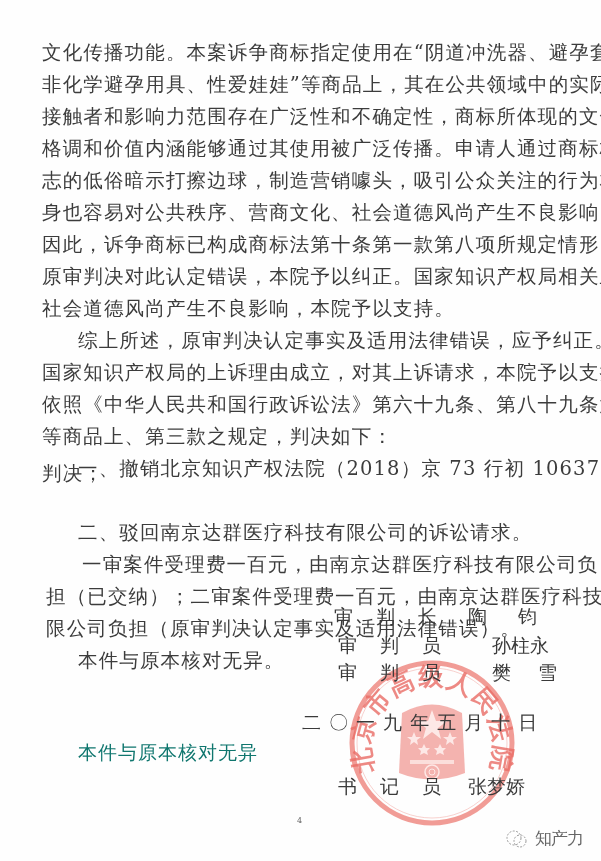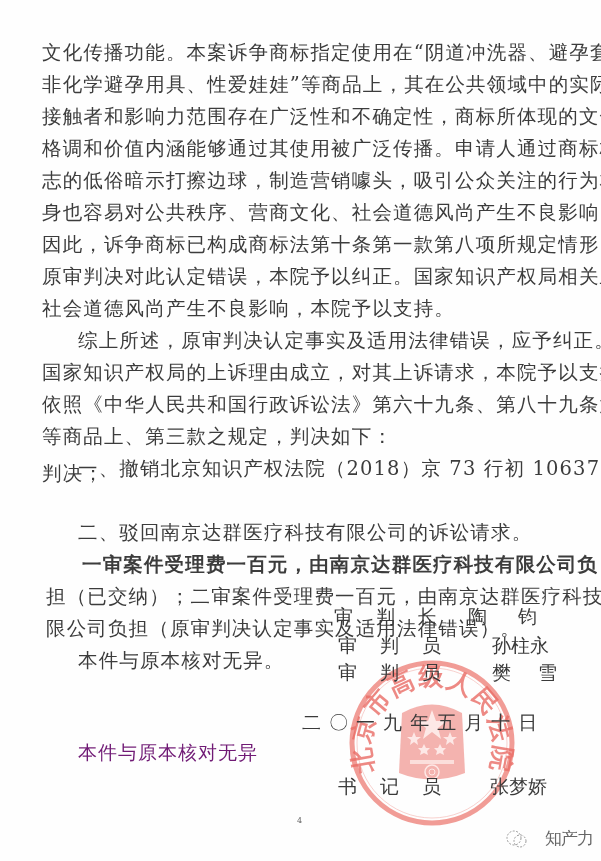--- a/index.html
+++ b/index.html
@@ -1,28 +1,28 @@
 <!DOCTYPE html>
 <html><head>
 <meta charset="utf-8">
 <style>
   html, body { margin: 0; padding: 0; background: #ffffff; }
   body { width: 601px; height: 861px; position: relative; overflow: hidden;
          font-family: "DejaVu Serif", "Liberation Serif", serif; color: #3c3c3c; }
   .page { position: absolute; left: 0; top: 0; width: 601px; height: 861px; background: #fefefe; }
   .line { position: absolute; left: 42px; font-size: 19.5px; letter-spacing: 1.15px; white-space: nowrap; line-height: 24px; }
   .indent { left: 78px; }
-  .indent2 { left: 82px; font-weight: bold; }
+  .indent2 { left: 82px; }
   .l2 { left: 46px; }
   .sig { position: absolute; font-size: 19px; white-space: nowrap; color: #3a3a3a; }
   .sig span { display: inline-block; }
   .seal { position: absolute; left: 347px; top: 658px; width: 170px; height: 170px; }
-  .verify { position: absolute; left: 78px; top: 740px; font-size: 19px; letter-spacing: 1px; color: #701a75; }
+  .verify { position: absolute; left: 78px; top: 740px; font-size: 19px; letter-spacing: 1px; color: #0f766e; }
   .pagenum { position: absolute; left: 297px; top: 816px; font-size: 8px; color: #666; }
-  .watermark { position: absolute; left: 505px; top: 827px; display: flex; align-items: center; gap: 16px; }
+  .watermark { position: absolute; left: 505px; top: 827px; display: flex; align-items: center; gap: 6px; }
   .watermark .wm-text { font-family: "DejaVu Sans", "Liberation Sans", sans-serif; font-size: 17px; color: #666; letter-spacing: -1px; }
   .text-layer { position: absolute; left: 0; top: 0; }
 </style>
 </head>
 <body>
 
 <div class="page">
 
   <svg class="seal" viewBox="0 0 170 170">
     <defs>
@@ -79,21 +79,21 @@
       <span style="width:124px; letter-spacing:2px">审　判　员</span>
       <span style="margin-left:24px">孙柱永</span>
     </div>
     <div class="sig" style="left:338px; top:660px">
       <span style="width:124px; letter-spacing:2px">审　判　员</span>
       <span style="margin-left:24px; letter-spacing:4px">樊　雪</span>
     </div>
     <div class="sig" style="left:302px; top:710px; letter-spacing:1px">二 〇 一 九 年 五 月 十 日</div>
     <div class="sig" style="left:338px; top:774px">
       <span style="width:124px; letter-spacing:2px">书　记　员</span>
-      <span style="margin-left:22px">张梦娇</span>
+      <span style="margin-left:0">张梦娇</span>
     </div>
   </div>
 
   <div class="verify">本件与原本核对无异</div>
   <div class="pagenum">4</div>
 
   <div class="watermark">
     <svg width="24" height="20" viewBox="0 0 24 20">
       <circle cx="9" cy="9" r="7" fill="none" stroke="#999" stroke-width="1" stroke-dasharray="2 1.5"></circle>
       <circle cx="15" cy="12" r="6" fill="none" stroke="#999" stroke-width="1" stroke-dasharray="2 1.5"></circle>

